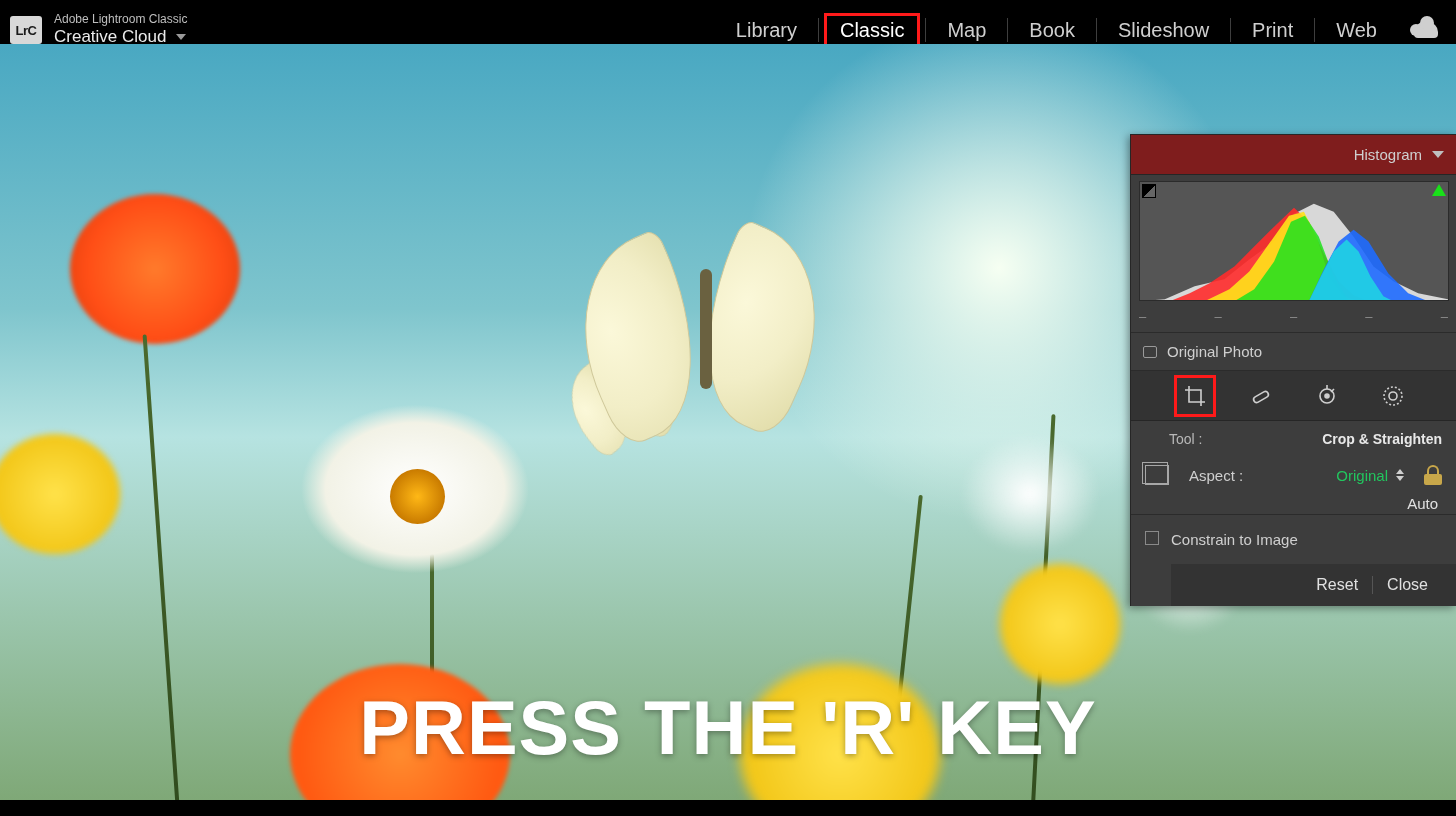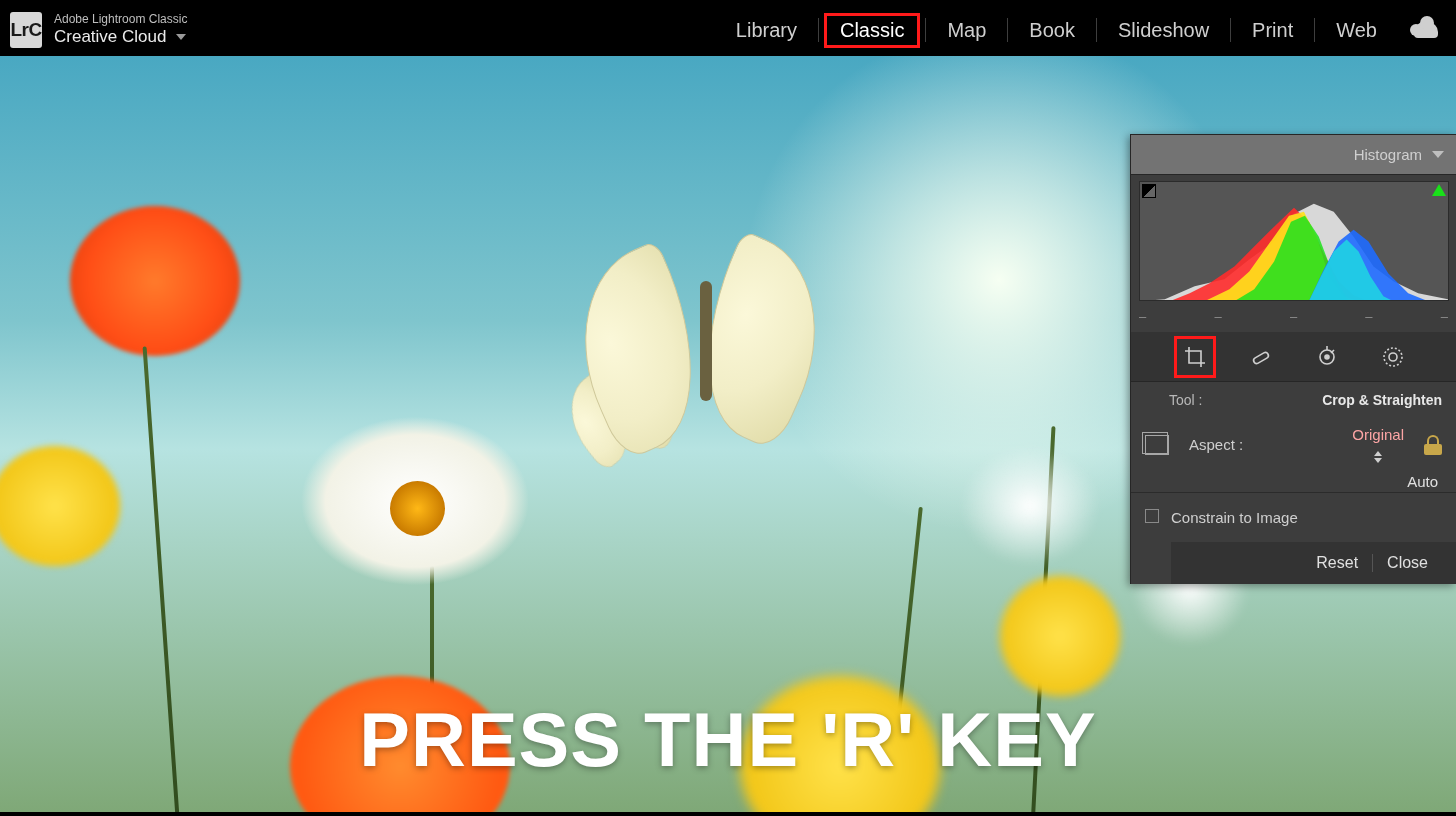--- a/index.html
+++ b/index.html
@@ -1,37 +1,37 @@
 <!DOCTYPE html>
 <html><head>
 <meta charset="utf-8">
 <style>
 * { margin:0; padding:0; box-sizing:border-box; font-family:"Segoe UI",Arial,sans-serif; }
 html,body { width:1456px; height:816px; overflow:hidden; background:#000; }
 
 
 .topbar { height:60px; background:#000; display:flex; align-items:center; justify-content:space-between; padding:0 18px 0 10px; }
 .brand { display:flex; align-items:center; gap:12px; }
-.logo { width:32px; height:36px; background:#d8d8d8; border-radius:3px; display:flex; align-items:center; justify-content:center; font-weight:700; font-size:19px; color:#1a1a1a; letter-spacing:-0.5px; }
+.logo { width:32px; height:28px; background:#d8d8d8; border-radius:3px; display:flex; align-items:center; justify-content:center; font-weight:700; font-size:13px; color:#1a1a1a; letter-spacing:-0.5px; }
 .brand-text { display:flex; flex-direction:column; line-height:1.15; }
 .brand-top { font-size:12px; color:#bfbfbf; }
 .brand-bottom { display:flex; align-items:center; gap:10px; color:#eaeaea; font-size:17px; }
 .tri-down { width:0; height:0; border-left:5px solid transparent; border-right:5px solid transparent; border-top:6px solid #9a9a9a; }
 
 .modules { display:flex; align-items:center; gap:7px; }
 .module { color:#cfcfcf; font-size:20px; padding:4px 14px; cursor:pointer; position:relative; }
 .module.active { color:#fff; }
 .module.hot { outline:3px solid #ff1a1a; outline-offset:-1px; }
 .mod-sep { width:1px; height:24px; background:#3e3e3e; }
 .cloud { width:24px; height:16px; margin-left:16px; border-radius:10px 10px 4px 4px; background:#cfcfcf; position:relative; }
 .cloud::before { content:""; position:absolute; width:12px; height:12px; border-radius:50%; background:#cfcfcf; left:-4px; top:2px; }
 .cloud::after  { content:""; position:absolute; width:14px; height:14px; border-radius:50%; background:#cfcfcf; left:6px; top:-6px; }
 
 
-.canvas { position:absolute; top:56px; left:0; width:1456px; height:756px; overflow:hidden; background:linear-gradient(180deg,#49a8c2 0%,#7fc5cd 35%,#b6e3e1 52%,#7fa877 100%); }
+.canvas { position:absolute; top:44px; left:0; width:1456px; height:756px; overflow:hidden; background:linear-gradient(180deg,#49a8c2 0%,#7fc5cd 35%,#b6e3e1 52%,#7fa877 100%); }
 .sunglow { position:absolute; left:48%; top:-10%; width:600px; height:600px; background:radial-gradient(circle,#f6fff2 0%,rgba(246,255,242,0.6) 25%,rgba(246,255,242,0) 60%); border-radius:50%; }
 
 .flower { position:absolute; border-radius:50%; }
 .f-orange1 { left:70px;  top:150px; width:170px; height:150px; background:radial-gradient(circle,#ff7a2b 0%,#ff4e16 60%,#d63a0a 100%); filter:blur(2px); }
 .f-yellow1 { left:-10px; top:390px; width:130px; height:120px; background:radial-gradient(circle,#ffe24a 0%,#f2c617 70%); filter:blur(3px); }
 .f-white   { left:300px; top:360px; width:230px; height:170px; background:radial-gradient(ellipse,#ffffff 0%,#f2f2e6 55%,rgba(255,255,255,0) 70%); border-radius:50% 50% 60% 60%; }
 .f-whitec  { left:390px; top:425px; width:55px; height:55px; background:radial-gradient(circle,#ffb816 0%,#c97b00 70%); border-radius:50%; }
 .f-orange2 { left:290px; top:620px; width:220px; height:180px; background:radial-gradient(circle,#ff8b2e 0%,#ff5a12 70%); filter:blur(2px); }
 .f-yellow2 { left:740px; top:620px; width:200px; height:180px; background:radial-gradient(circle,#ffe24a 0%,#f2c617 70%); filter:blur(6px); }
 .f-yellow3 { left:1000px;top:520px; width:120px; height:120px; background:radial-gradient(circle,#ffe24a 0%,#f2c617 70%); filter:blur(4px); }
@@ -49,21 +49,21 @@
 .wing { position:absolute; width:120px; height:190px; background:radial-gradient(ellipse at 30% 40%,#fbf8d9 0%,#f2eec7 50%,#e0dba7 100%); border:1px solid #cfc89a; }
 .wL { left:0; top:30px; border-radius:80% 10% 70% 20%/70% 10% 90% 20%; transform:rotate(-24deg); }
 .wR { left:120px; top:20px; border-radius:10% 80% 20% 70%/10% 70% 20% 90%; transform:rotate(24deg); }
 .bfly-body { position:absolute; left:120px; top:55px; width:12px; height:120px; background:#6a6140; border-radius:6px; }
 .butterfly2 { position:absolute; left:500px; top:230px; transform:scale(0.45) rotate(-15deg); filter:blur(1px); }
 
 .overlay-text { position:absolute; left:0; width:100%; top:640px; text-align:center; font-weight:800; font-size:76px; color:#fff; letter-spacing:1px; text-shadow:0 2px 6px rgba(0,0,0,0.35); }
 
 
 .panel { position:absolute; right:0; top:134px; width:326px; background:#3d3d3d; color:#cfcfcf; font-size:15px; border-left:1px solid #262626; border-top:1px solid #262626; box-shadow:-2px 2px 8px rgba(0,0,0,0.4); }
-.panel .hdr { height:40px; display:flex; align-items:center; justify-content:flex-end; gap:10px; padding:0 12px; background:#737373; border-bottom:1px solid #262626; }
+.panel .hdr { height:40px; display:flex; align-items:center; justify-content:flex-end; gap:10px; padding:0 12px; background:#7f1d1d; border-bottom:1px solid #262626; }
 .panel .hdr .tri-d { width:0; height:0; border-left:6px solid transparent; border-right:6px solid transparent; border-top:7px solid #bfbfbf; }
 
 .histo-wrap { padding:6px 8px 4px; background:#3d3d3d; }
 .histo { position:relative; width:310px; height:120px; background:#555; border:1px solid #2b2b2b; overflow:hidden; }
 .histo .clipL,.histo .clipR { position:absolute; top:2px; width:14px; height:14px; }
 .histo .clipL { left:2px; background:linear-gradient(135deg,#000 50%,#666 50%); border:1px solid #000; }
 .histo .clipR { right:2px; width:0; height:0; border-left:7px solid transparent; border-right:7px solid transparent; border-bottom:12px solid #19e019; }
 .histo svg { position:absolute; inset:0; }
 
 .histo-ticks { display:flex; justify-content:space-between; padding:4px 8px 8px; color:#8f8f8f; font-size:13px; }
@@ -73,21 +73,21 @@
 .tools { height:50px; background:#333; display:flex; align-items:center; justify-content:center; gap:38px; border-bottom:1px solid #262626; }
 .tool { width:28px; height:28px; display:flex; align-items:center; justify-content:center; cursor:pointer; color:#cfcfcf; }
 .tool.hot { outline:3px solid #ff1a1a; outline-offset:4px; }
 .tool svg { width:24px; height:24px; stroke:#cfcfcf; fill:none; stroke-width:1.6; }
 
 .kv { display:flex; justify-content:space-between; align-items:center; padding:10px 14px;margin-left:24px; }
 .kv.small { font-size:14px; color:#b8b8b8; }
 .aspect-row { display:flex; align-items:center; gap:20px; padding:8px 14px 6px; }
 .aspect-icon { width:24px; height:20px; border:1px solid #a8a8a8; position:relative; }
 .aspect-icon::before { content:""; position:absolute; left:-4px; top:-4px; width:24px; height:20px; border:1px solid #a8a8a8; }
-.aspect-right { margin-left:auto; display:flex; align-items:center; gap:8px; color:#fca5a5;flex-direction:column; }
+.aspect-right { margin-left:auto; display:flex; align-items:center; gap:8px; color:#22c55e; }
 .mini-arrows { display:flex; flex-direction:column; gap:2px; }
 .mini-arrows span { width:0; height:0; border-left:4px solid transparent; border-right:4px solid transparent; }
 .mini-arrows .up { border-bottom:5px solid #cfcfcf; }
 .mini-arrows .dn { border-top:5px solid #cfcfcf; }
 .lock { width:18px; height:20px; position:relative; }
 .lock .sh { position:absolute; left:3px; top:0; width:12px; height:10px; border:2px solid #c8a74a; border-bottom:none; border-radius:8px 8px 0 0; }
 .lock .bd { position:absolute; left:0; top:9px; width:18px; height:11px; background:#c8a74a; border-radius:2px; }
 
 .auto-row { display:flex; justify-content:flex-end; padding:4px 18px 2px; color:#e0e0e0; font-size:15px; }
 .angle-row { display:flex; align-items:center; gap:12px; padding:8px 14px 12px; }
@@ -187,20 +187,24 @@
     </div>
   </div>
   <div class="histo-ticks">
     <span>–</span>
     <span>–</span>
     <span>–</span>
     <span>–</span>
     <span>–</span>
   </div>
 
+  <div class="orig-row">
+    <span class="chk"></span>
+    <span>Original Photo</span>
+  </div>
 
   <div class="tools">
     <span class="tool hot">
       <svg viewBox="0 0 24 24">
           <path d="M6 2v16h16M2 6h16v16"></path>
         </svg>
     </span>
     <span class="tool">
       <svg viewBox="0 0 24 24">
           <rect x="4" y="10" width="16" height="6" rx="3" transform="rotate(-30 12 13)"></rect>

